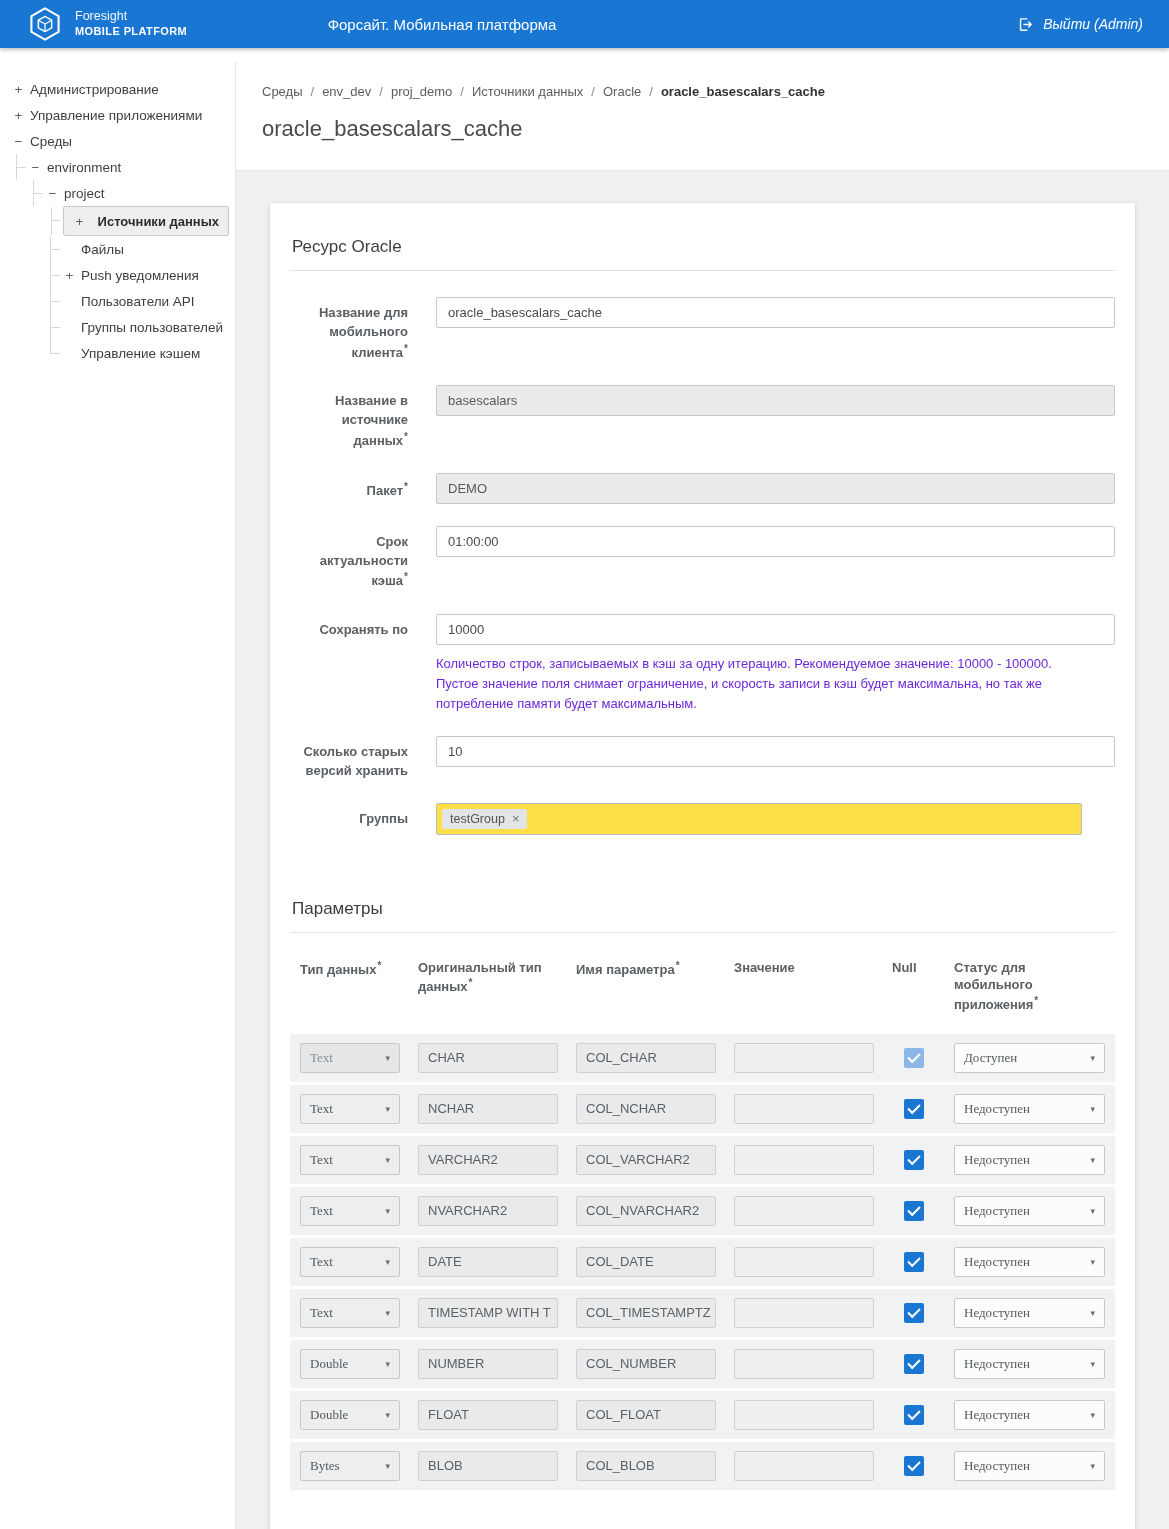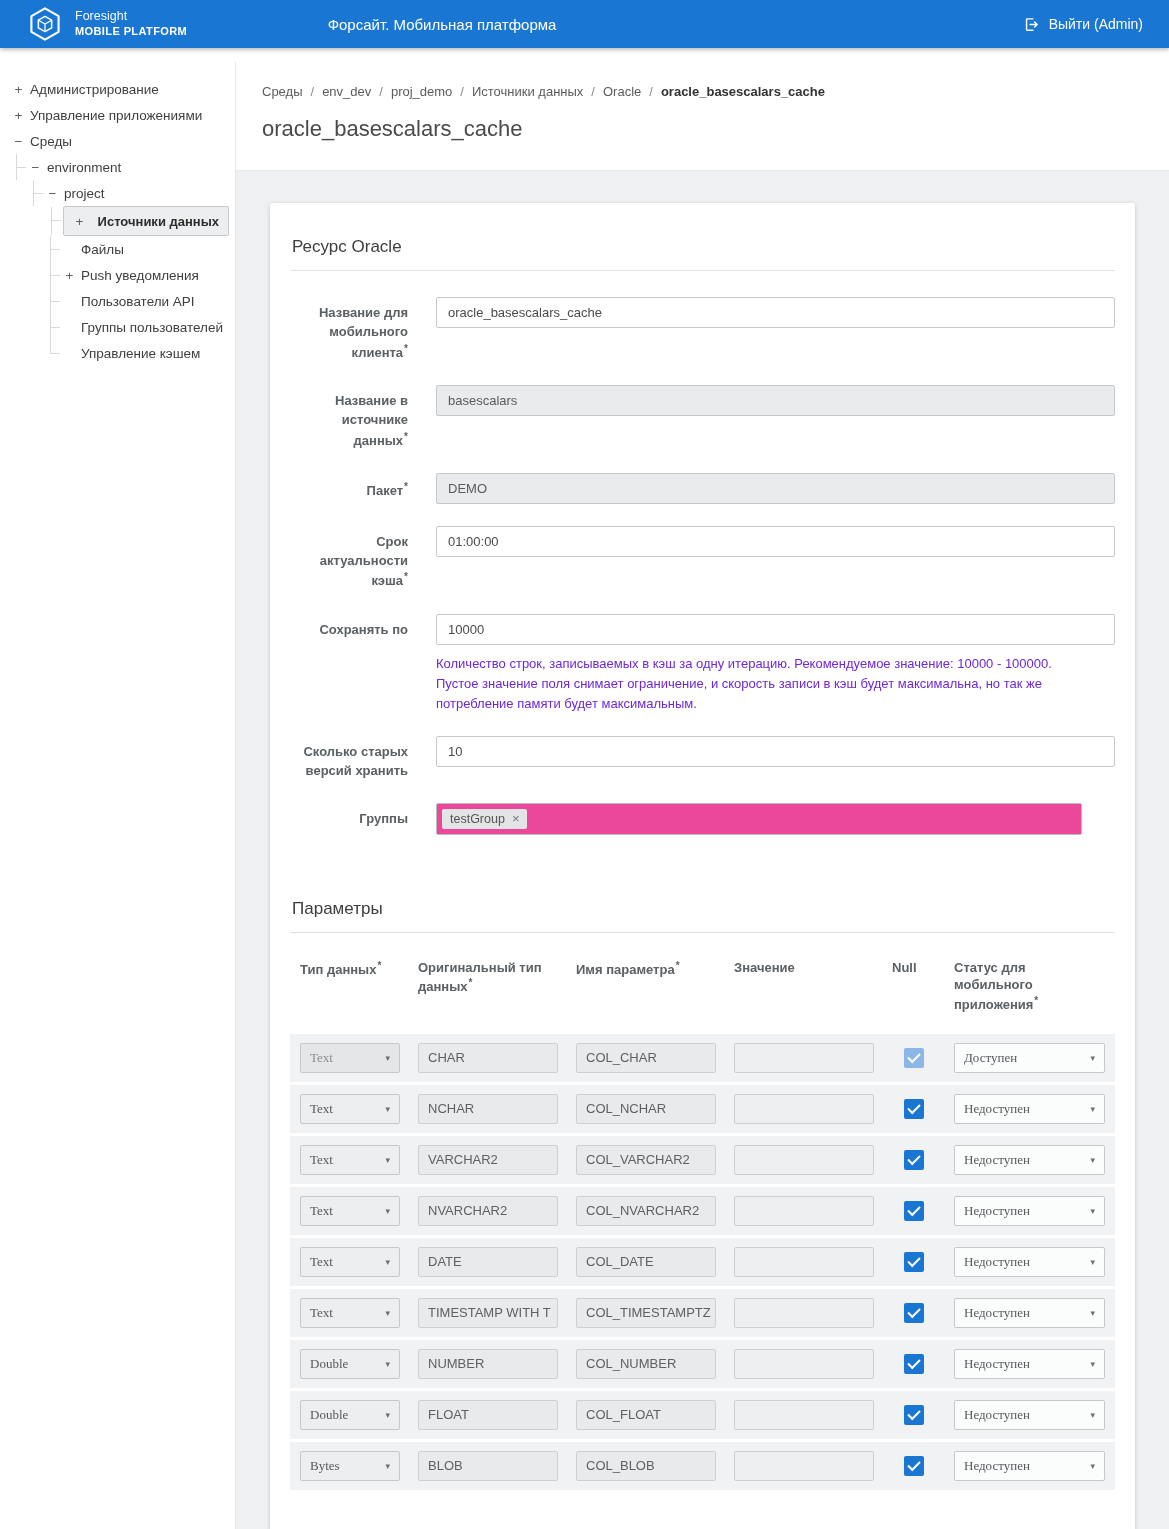--- a/index.html
+++ b/index.html
@@ -26,21 +26,21 @@
   .logo { display: flex; align-items: center; }
   .brand-text { display: flex; flex-direction: column; line-height: 1.25; }
   .brand-l1 { font-size: 12.5px; font-weight: 400; opacity: .95; }
   .brand-l2 { font-size: 11px; font-weight: 700; letter-spacing: .4px; }
   .app-title {
     position: absolute; left: 442px; transform: translateX(-50%);
     font-size: 15px; white-space: nowrap;
   }
   .logout {
     margin-left: auto; display: flex; align-items: center; gap: 9px;
-    font-size: 14px; cursor: pointer;
+    font-size: 14px; cursor: pointer; font-style: italic;
   }
 
   
   .sidebar {
     position: absolute; top: 62px; left: 0; bottom: 0; width: 236px;
     background: #fff; border-right: 1px solid #e4e6e8;
     padding: 14px 6px 0 12px;
     font-size: 13.5px; color: #3f3f3f;
     overflow: hidden;
   }
@@ -118,21 +118,21 @@
   .checkbox.checked::after {
     content: ""; position: absolute; left: 4px; top: 5px;
     width: 10px; height: 5px;
     border-left: 2px solid #fff; border-bottom: 2px solid #fff;
     transform: rotate(-45deg);
   }
   .checkbox.cb-dis { background: #8cb6e5; }
   .chips {
     min-height: 32px; border: 1px solid #b9bcbf; border-radius: 2px;
     display: flex; align-items: center; padding: 4px 5px; gap: 5px;
-    margin-right: 33px; background: #ec4899; cursor: text;
+    margin-right: 33px; background: #fde047; cursor: text;
   }
   .chip {
     background: #e3e4e5; border-radius: 2px; padding: 3px 8px;
     font-size: 12.5px; color: #555; display: inline-flex; align-items: center; gap: 7px;
   }
   .chip-x { color: #777; font-size: 13px; cursor: pointer; line-height: 1; }
 
   
   .params-grid {
     display: grid;

